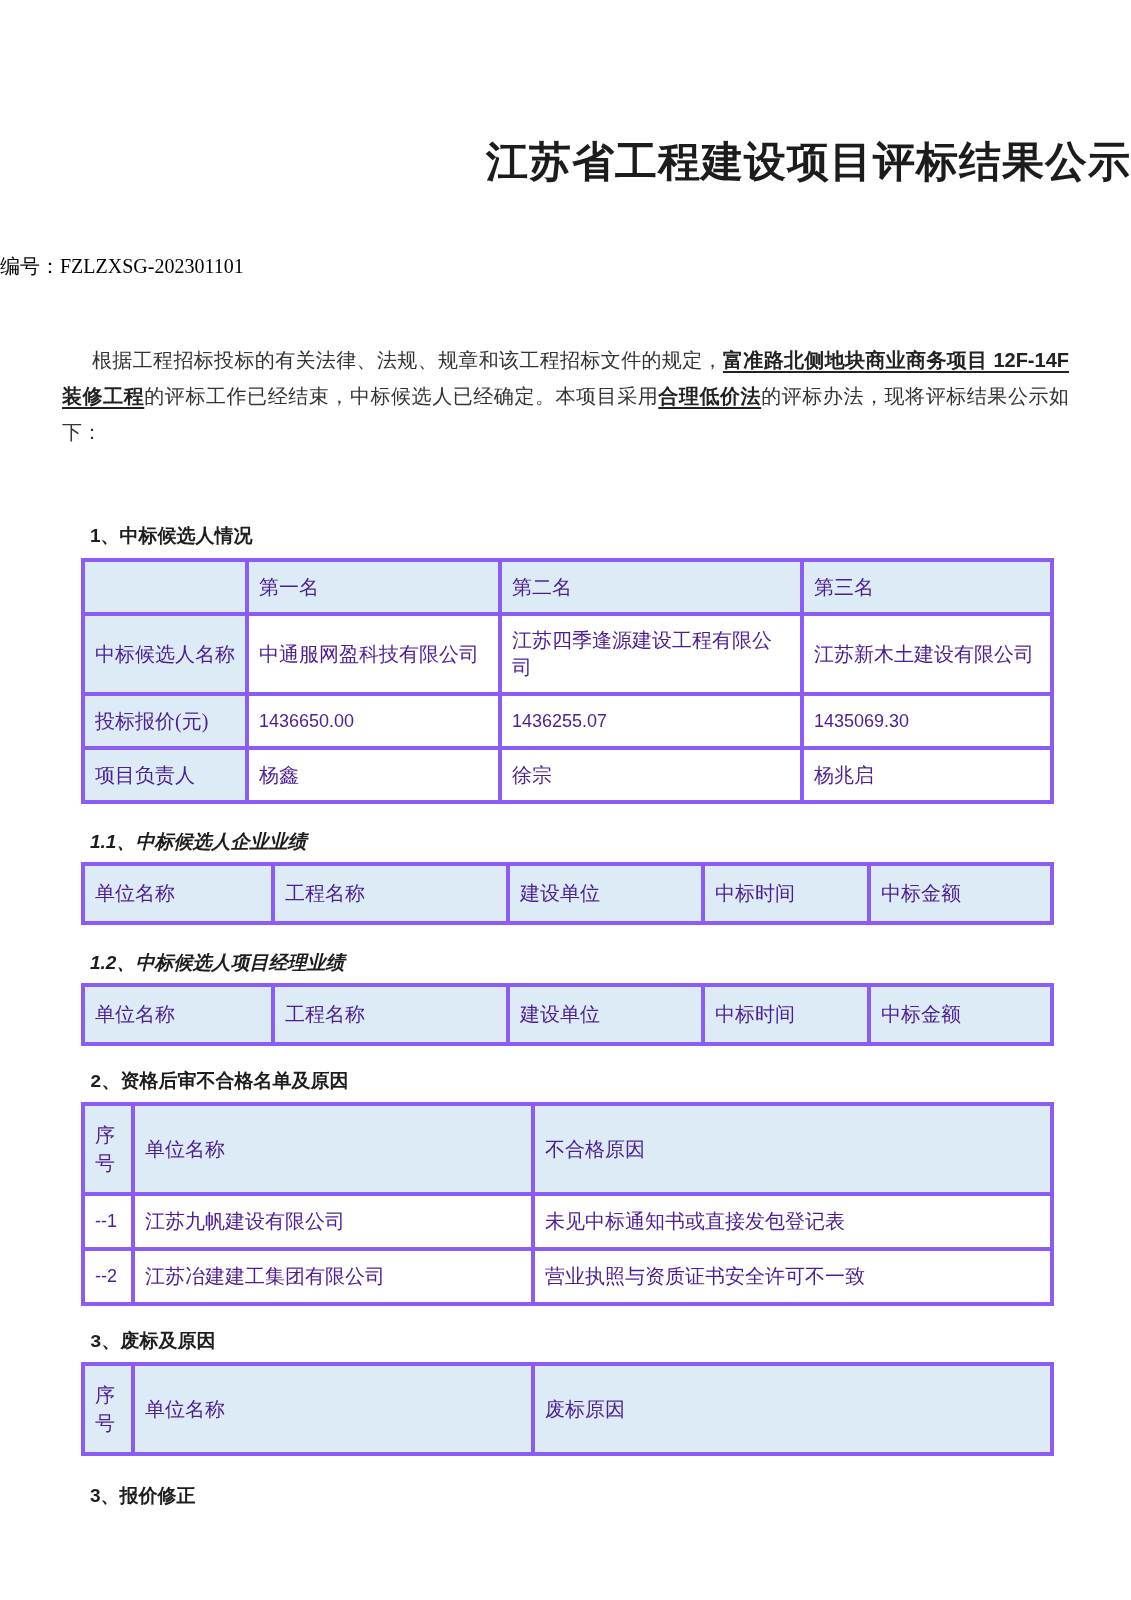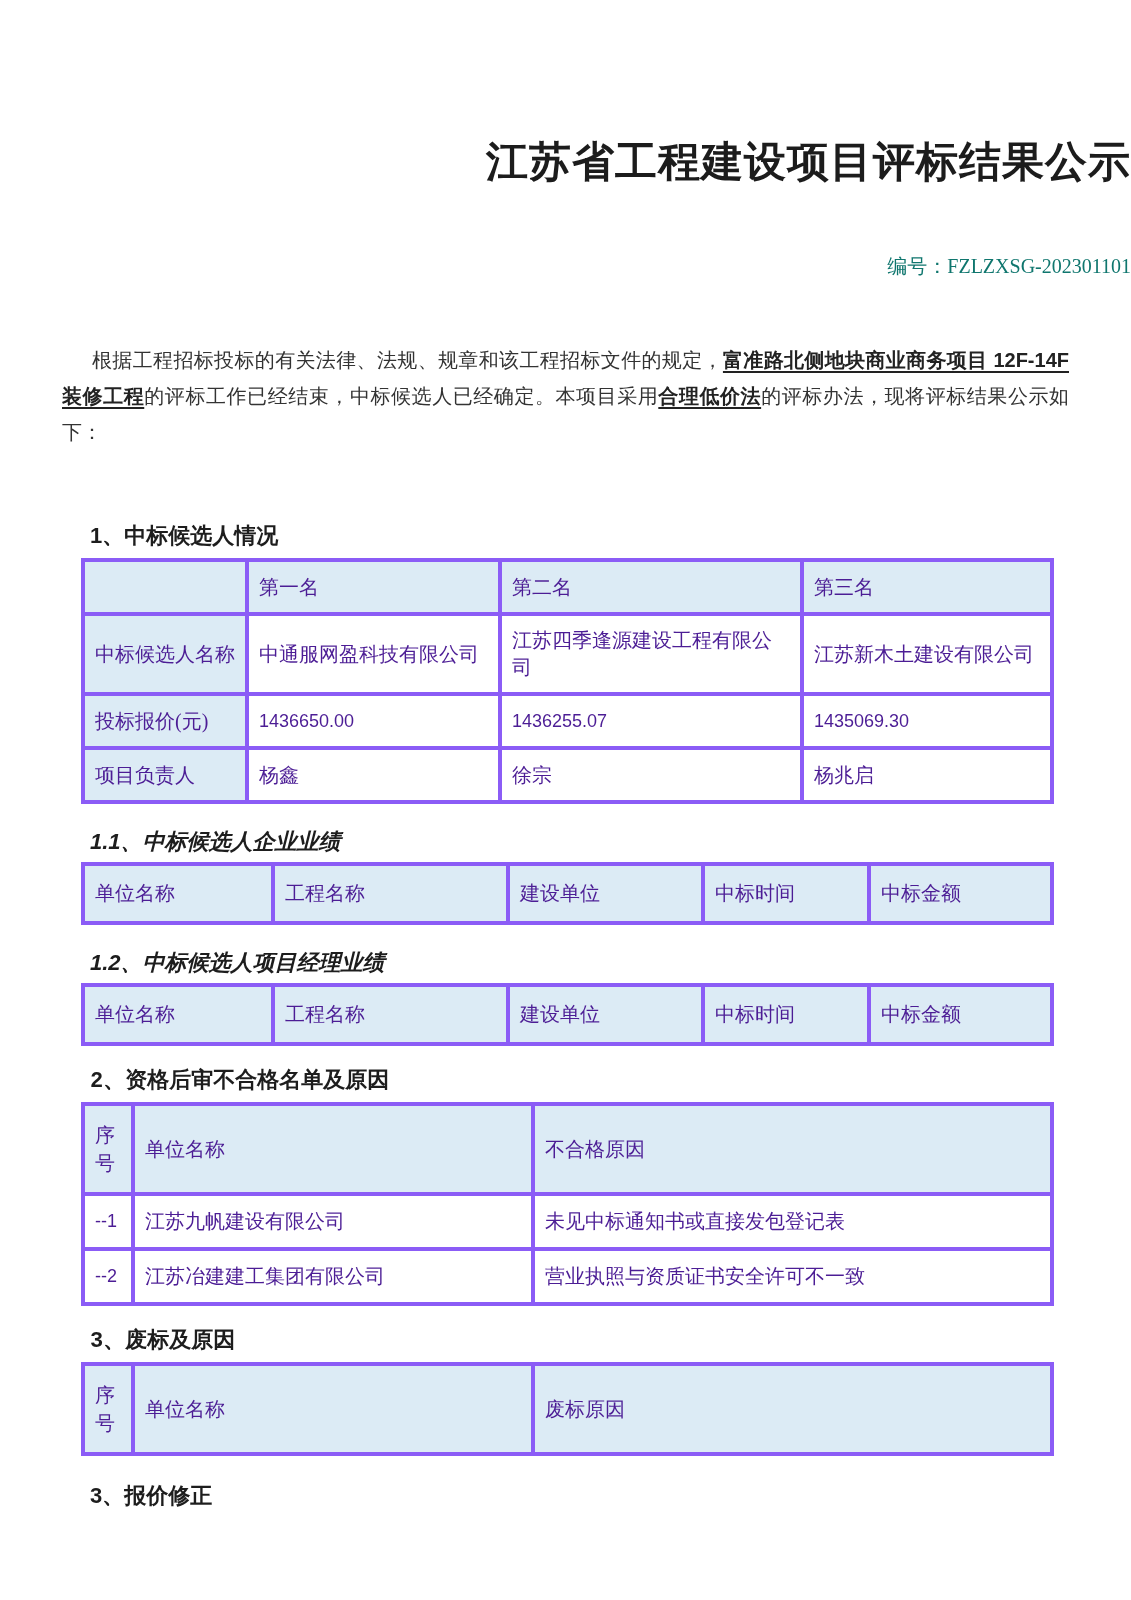--- a/index.html
+++ b/index.html
@@ -14,42 +14,42 @@
   }
   .doc-title {
     margin:136px 0 16px 0;
     text-align:right;
     font-size:42px; line-height:52px;
     font-weight:bold; color:#1c1c1c;
     letter-spacing:1px;
   }
   .doc-number {
     margin-top:66px;
-    text-align:right;
+    text-align:left;
     font-size:20px; line-height:24px;
-    color:#0f766e;
+    color:#000000;
   }
   .doc-number .num-latin { font-family:"Liberation Serif","DejaVu Serif",serif; }
   .intro {
     margin:64px 62px 0 62px;
     font-size:20px; line-height:36px;
     text-align:justify;
     text-indent:30px;
     color:#333333;
   }
   .bu {
     font-weight:bold;
     text-decoration:underline;
     text-underline-offset:4px;
     font-family:"Liberation Sans","DejaVu Sans",sans-serif;
     color:#222222;
   }
   .sec-heading {
     margin:0 0 0 90px;
-    font-size:22px; line-height:28px;
+    font-size:19px; line-height:28px;
     font-weight:bold;
     font-family:"Liberation Sans","DejaVu Sans",sans-serif;
     color:#1d1d1d;
   }
   .mt-h1   { margin-top:72px; }
   .mt-sub  { margin-top:24px;font-style:italic; }
   .mt-sec  { margin-top:22px;font-family:Liberation Mono, monospace; }
   .mt-last { margin-top:26px; }
   table {
     border-collapse:collapse;

